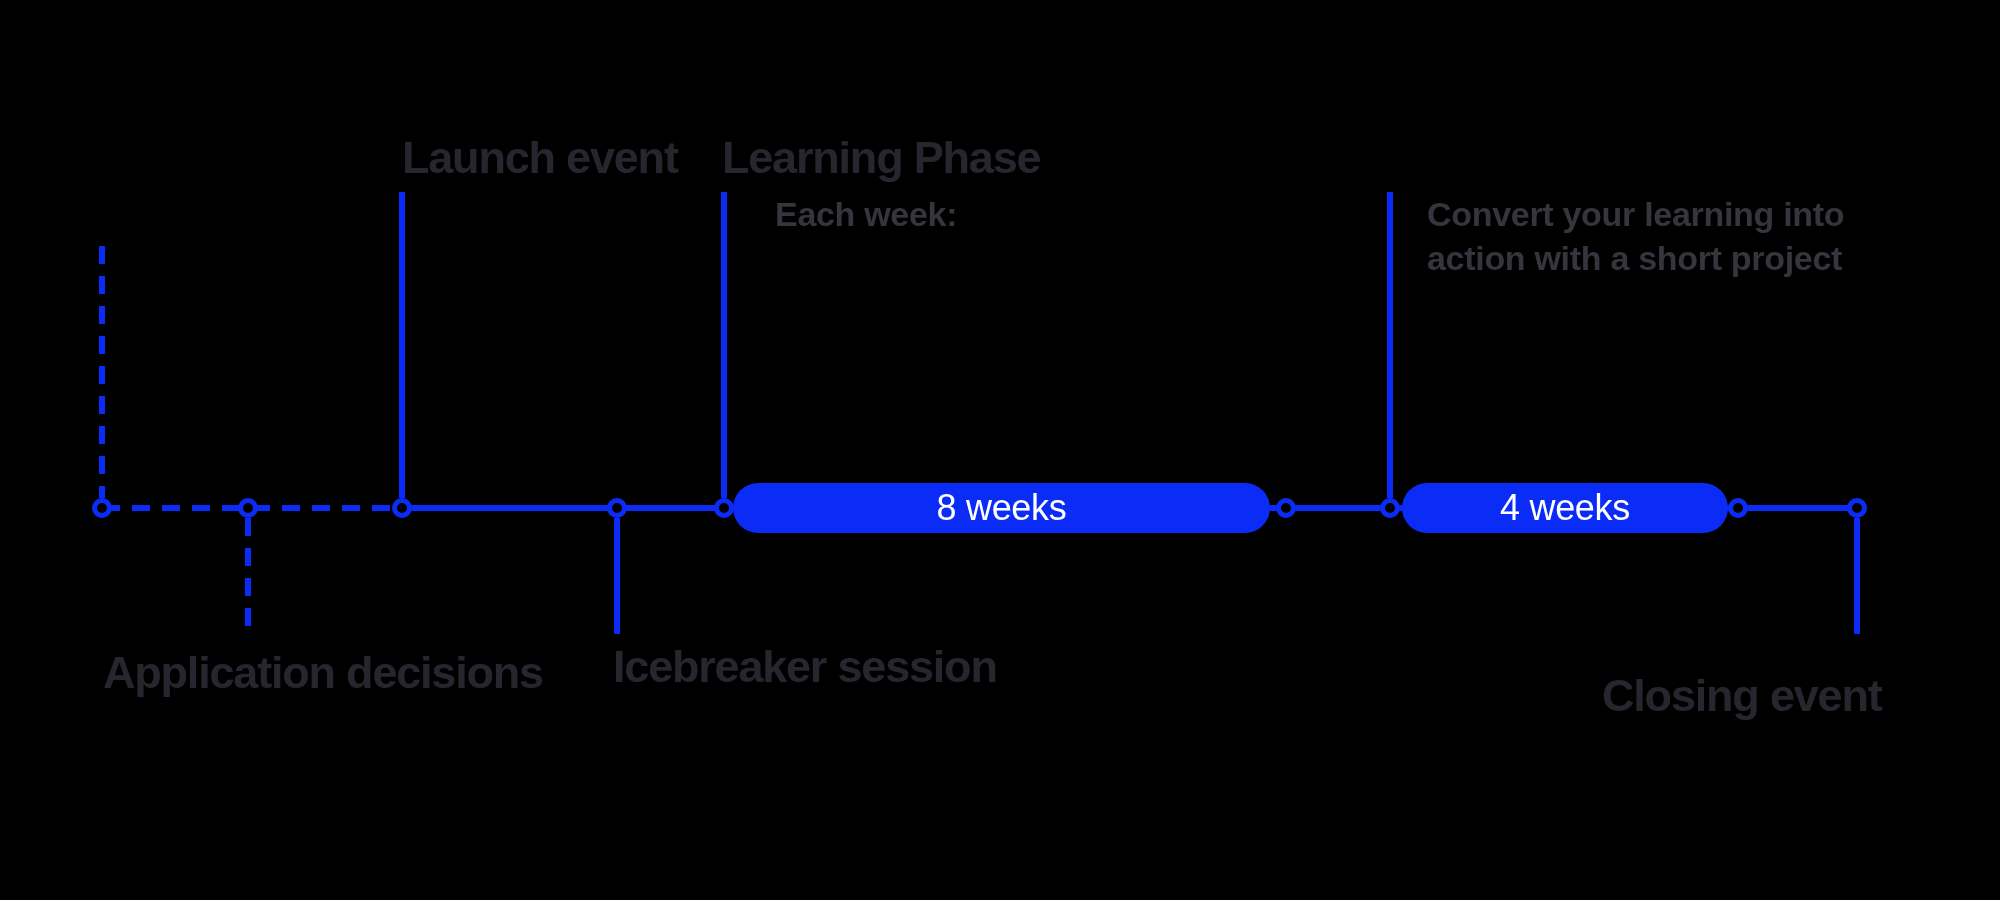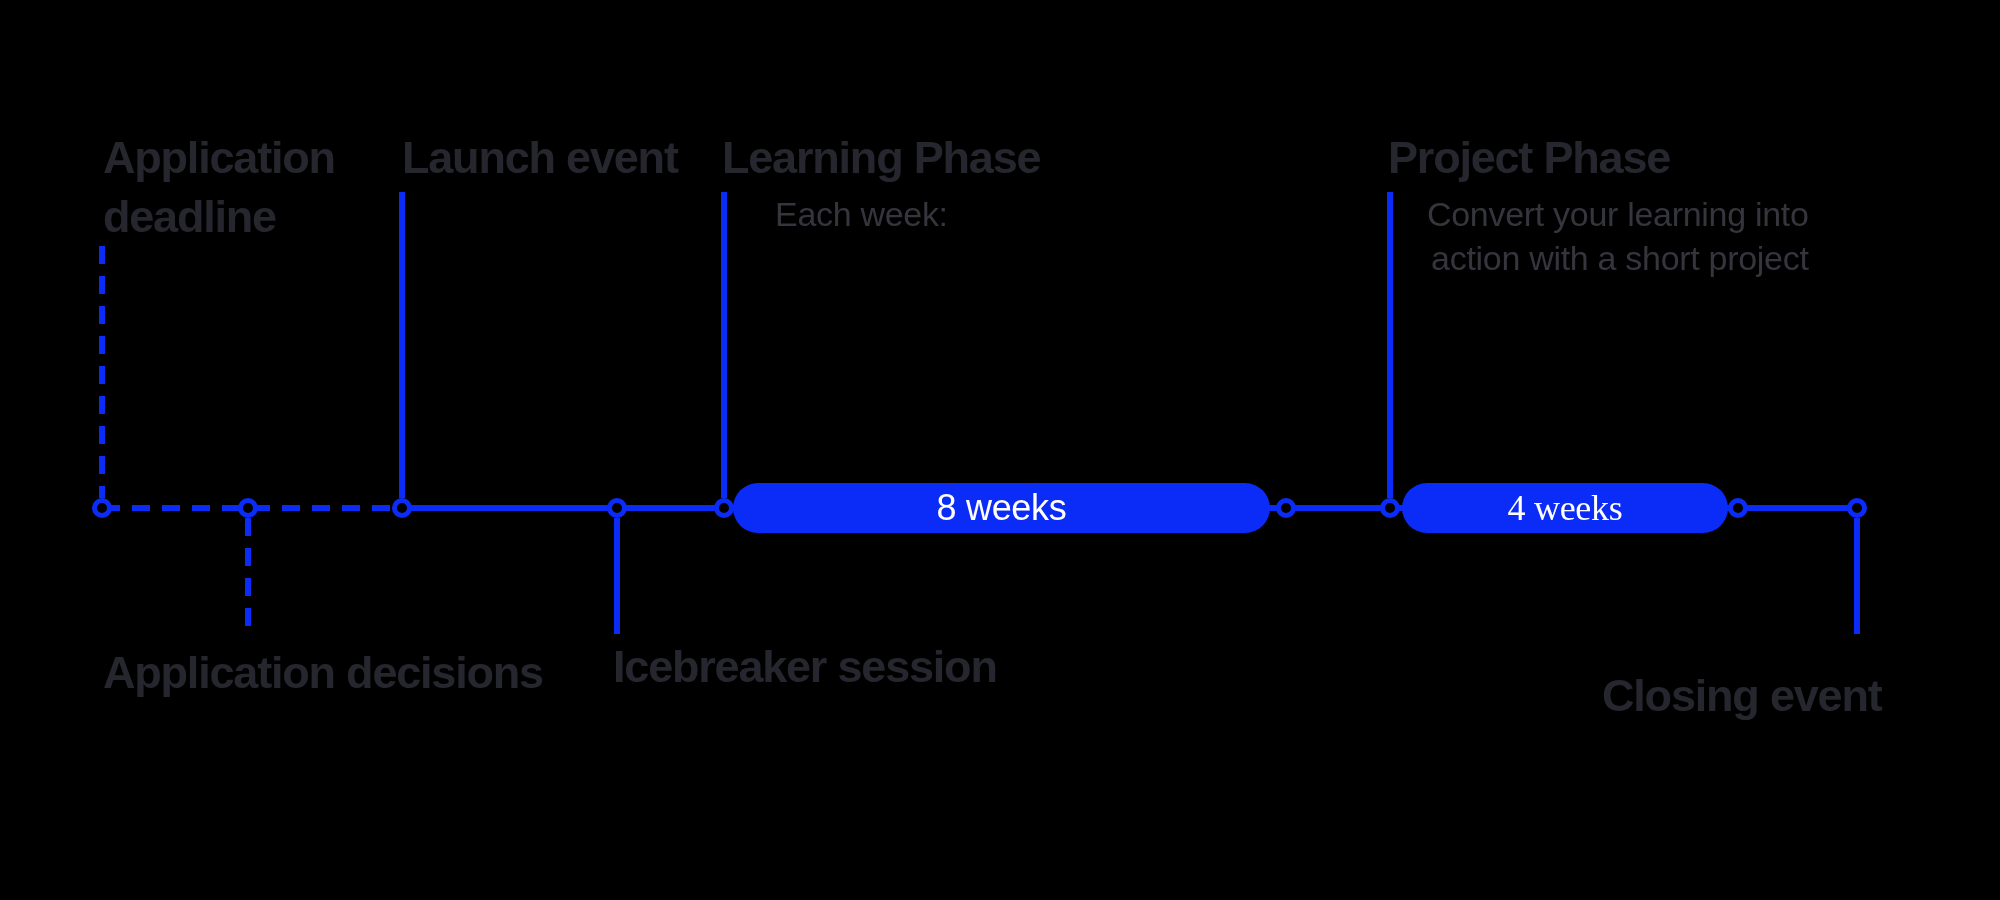--- a/index.html
+++ b/index.html
@@ -21,27 +21,26 @@
     position: absolute;
     font-weight: 700;
     font-size: 45px;
     line-height: 59px;
     letter-spacing: -1.2px;
     color: #26262E;
     white-space: pre-line;
   }
   .subtitle {
     position: absolute;
-    font-weight: 400;
+    font-weight: 700;
     font-size: 34px;
     line-height: 44px;
     letter-spacing: -0.3px;
     color: #35353D;
     white-space: pre-line;
-    text-align: right;
   }
 
   
   .hline-solid {
     position: absolute;
     height: 6px;
     background: #0B2CF6;
   }
   .hline-dashed {
     position: absolute;
@@ -99,38 +98,35 @@
 
   <div class="vline-dashed" style="left:99px; top:246px; height:252px;"></div>
   <div class="vline-dashed" style="left:245px; top:518px; height:116px;"></div>
   <div class="vline-solid" style="left:399px; top:192px; height:306px;"></div>
   <div class="vline-solid" style="left:614px; top:518px; height:116px;"></div>
   <div class="vline-solid" style="left:721px; top:192px; height:306px;"></div>
   <div class="vline-solid" style="left:1387px; top:192px; height:306px;"></div>
   <div class="vline-solid" style="left:1854px; top:518px; height:116px;"></div>
 
   <div class="pill" style="left:733px; width:537px;">8 weeks</div>
-  <div class="pill" style="left:1402px; width:326px;font-family:Liberation Serif, serif;">4 weeks</div>
+  <div class="pill" style="left:1402px; width:326px;">4 weeks</div>
 
   <div class="node" style="left:92px;"></div>
   <div class="node" style="left:238px;"></div>
   <div class="node" style="left:392px;"></div>
   <div class="node" style="left:607px;"></div>
   <div class="node" style="left:714px;"></div>
   <div class="node" style="left:1276px;"></div>
   <div class="node" style="left:1380px;"></div>
   <div class="node" style="left:1728px;"></div>
   <div class="node" style="left:1847px;"></div>
 
-  <div class="title" style="left:103px; top:128px;">Application
-deadline</div>
   <div class="title" style="left:402px; top:128px;">Launch event</div>
   <div class="title" style="left:722px; top:128px;">Learning Phase</div>
   <div class="subtitle" style="left:775px; top:192px;">Each week:</div>
-  <div class="title" style="left:1388px; top:128px;">Project Phase</div>
   <div class="subtitle" style="left:1427px; top:192px;">Convert your learning into
 action with a short project</div>
 
   <div class="title" style="left:103px; top:643px;">Application decisions</div>
   <div class="title" style="left:613px; top:637px;text-align:right;">Icebreaker session</div>
   <div class="title" style="left:1602px; top:666px;">Closing event</div>
 
 </div>
 
 </body></html>

